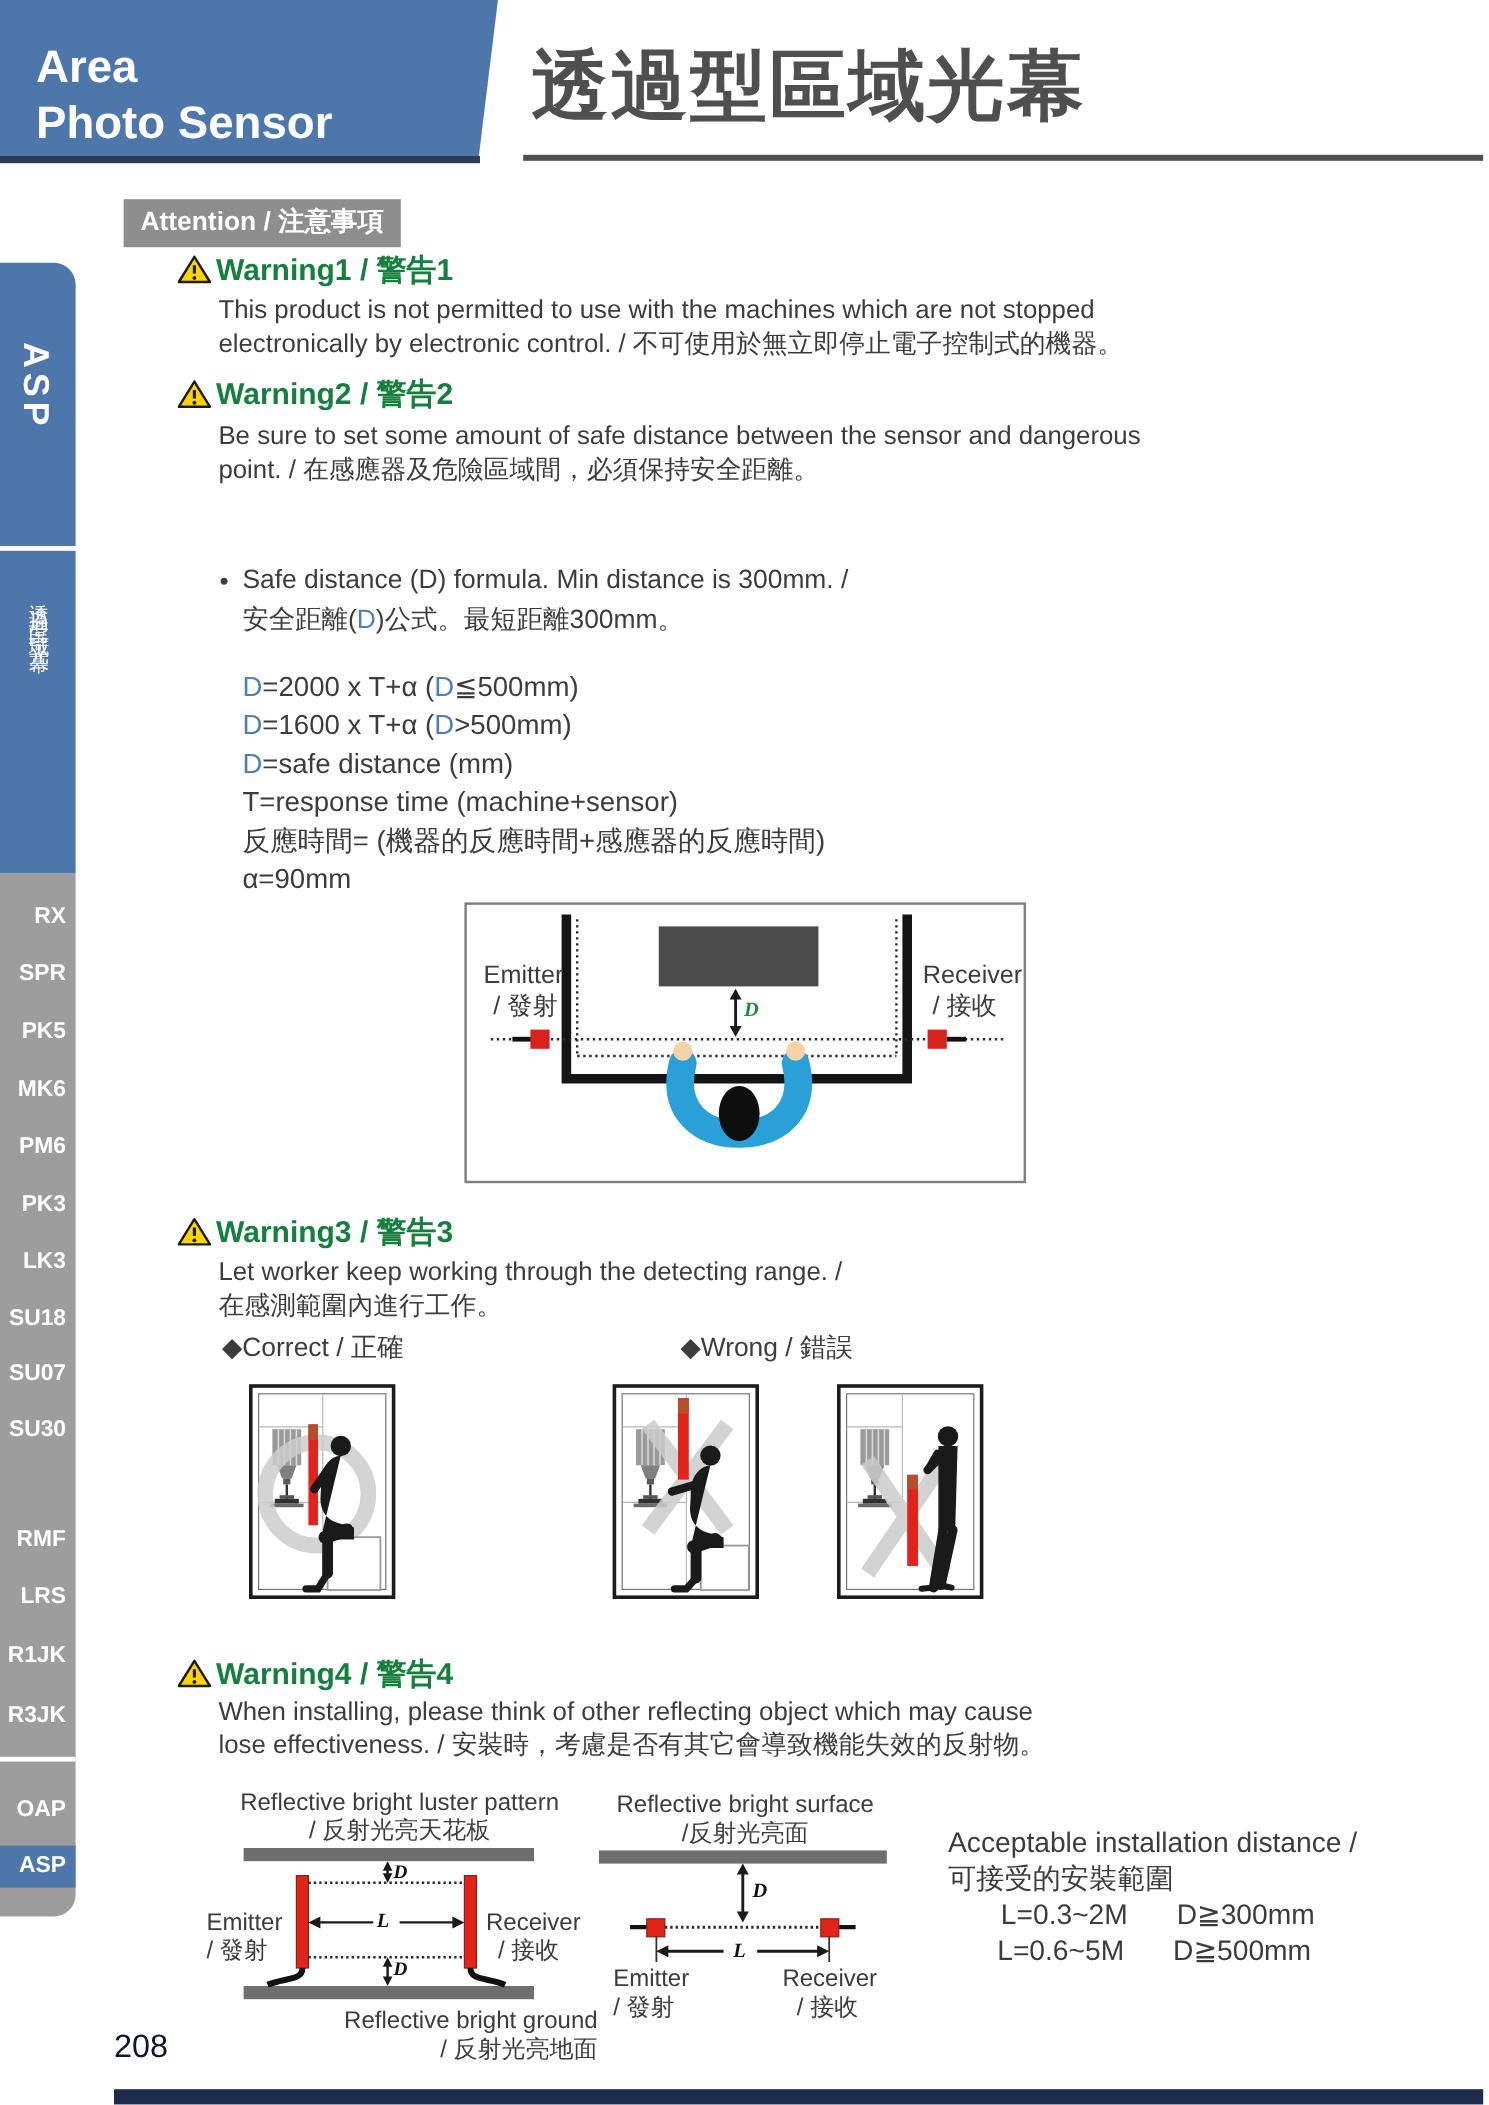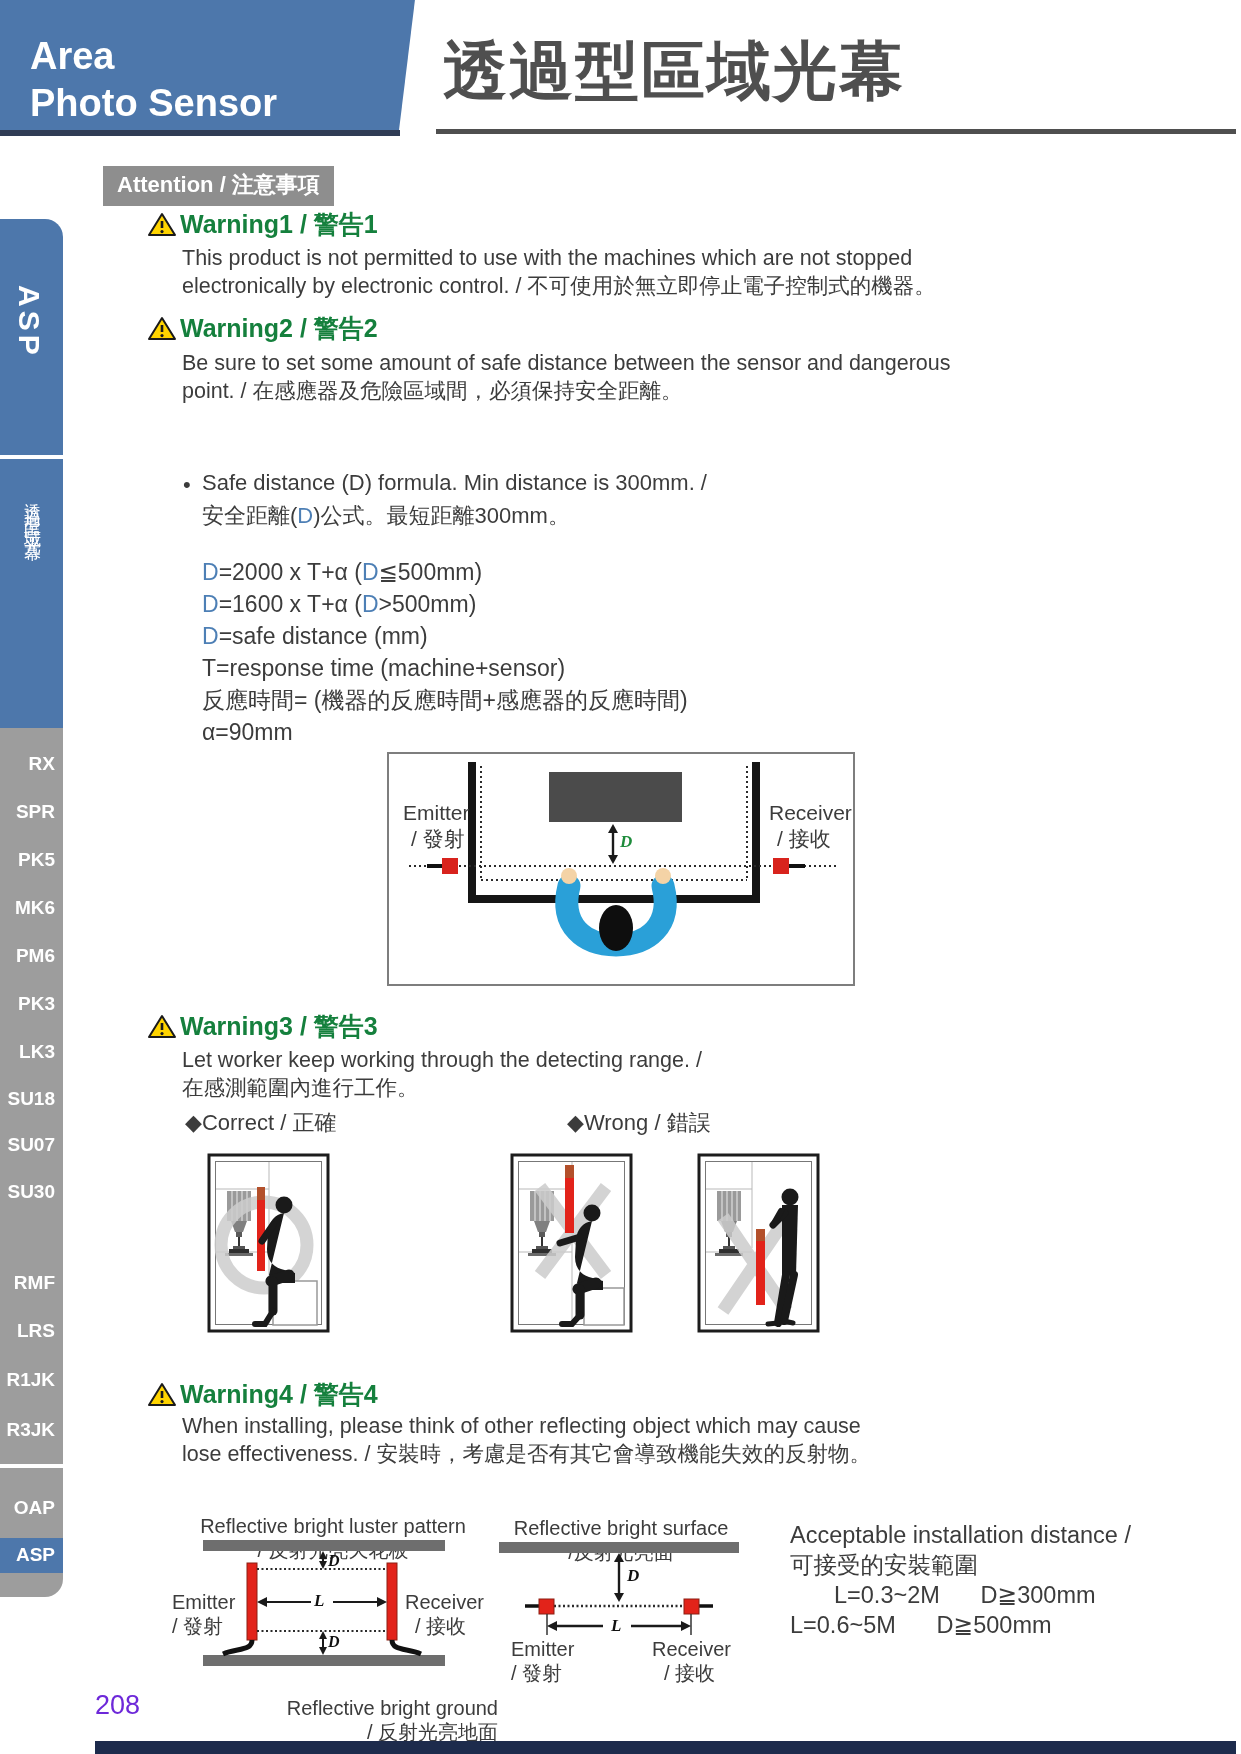--- a/index.html
+++ b/index.html
@@ -23,21 +23,21 @@
   .attn{position:absolute;left:103px;top:166px;background:#8e8e8e;color:#fff;font-weight:bold;
         font-size:22px;padding:4px 14px 6px 14px;}
   .wtitle{font-size:25px;font-weight:bold;color:#15803d;}
   .body21{font-size:21.5px;line-height:28px;}
   .blue{color:#4d7fb5;}
   .f23{font-size:23px;line-height:32px;}
   .dlabel{font-family:"Liberation Serif","DejaVu Serif",serif;font-style:italic;font-weight:bold;}
   .diag1{position:absolute;left:387px;top:752px;width:464px;height:230px;border:2px solid #7e7e7e;background:#fff;}
   .mbox{position:absolute;top:1153px;width:123px;height:180px;}
   .cap21{font-size:21px;line-height:26px;}
-  .ctr{text-align:center;margin-top:24px;}
+  .ctr{text-align:center;}
 </style>
 </head>
 <body>
 
 <div class="page">
 
   <div class="hdr-blue"></div>
   <div class="hdr-en">
     <div>Area</div>
     <div>Photo Sensor</div>
@@ -309,21 +309,21 @@
   </div>
 
   <div class="abs" style="left:790px;top:1520px;font-size:23.5px;line-height:30px;">
     <div>Acceptable installation distance /</div>
     <div>可接受的安裝範圍</div>
     <div>
       <span style="display:inline-block;width:140px;margin-left:44px;">L=0.3~2M</span>
       <span>D≧300mm</span>
     </div>
     <div>
-      <span style="display:inline-block;width:140px;">L=0.6~5M</span>
+      <span style="display:inline-block;width:140px;margin-left:41px;">L=0.6~5M</span>
       <span>D≧500mm</span>
     </div>
   </div>
 
-  <span class="t" style="left:95px;top:1690px;font-size:27px;color:#6d28d9;">208</span>
+  <span class="t" style="left:95px;top:1690px;font-size:27px;color:#0f172a;">208</span>
   <div class="abs" style="left:95px;top:1741px;width:1146px;height:13px;background:#1d2b4c;"></div>
 
 </div>
 
 </body></html>

